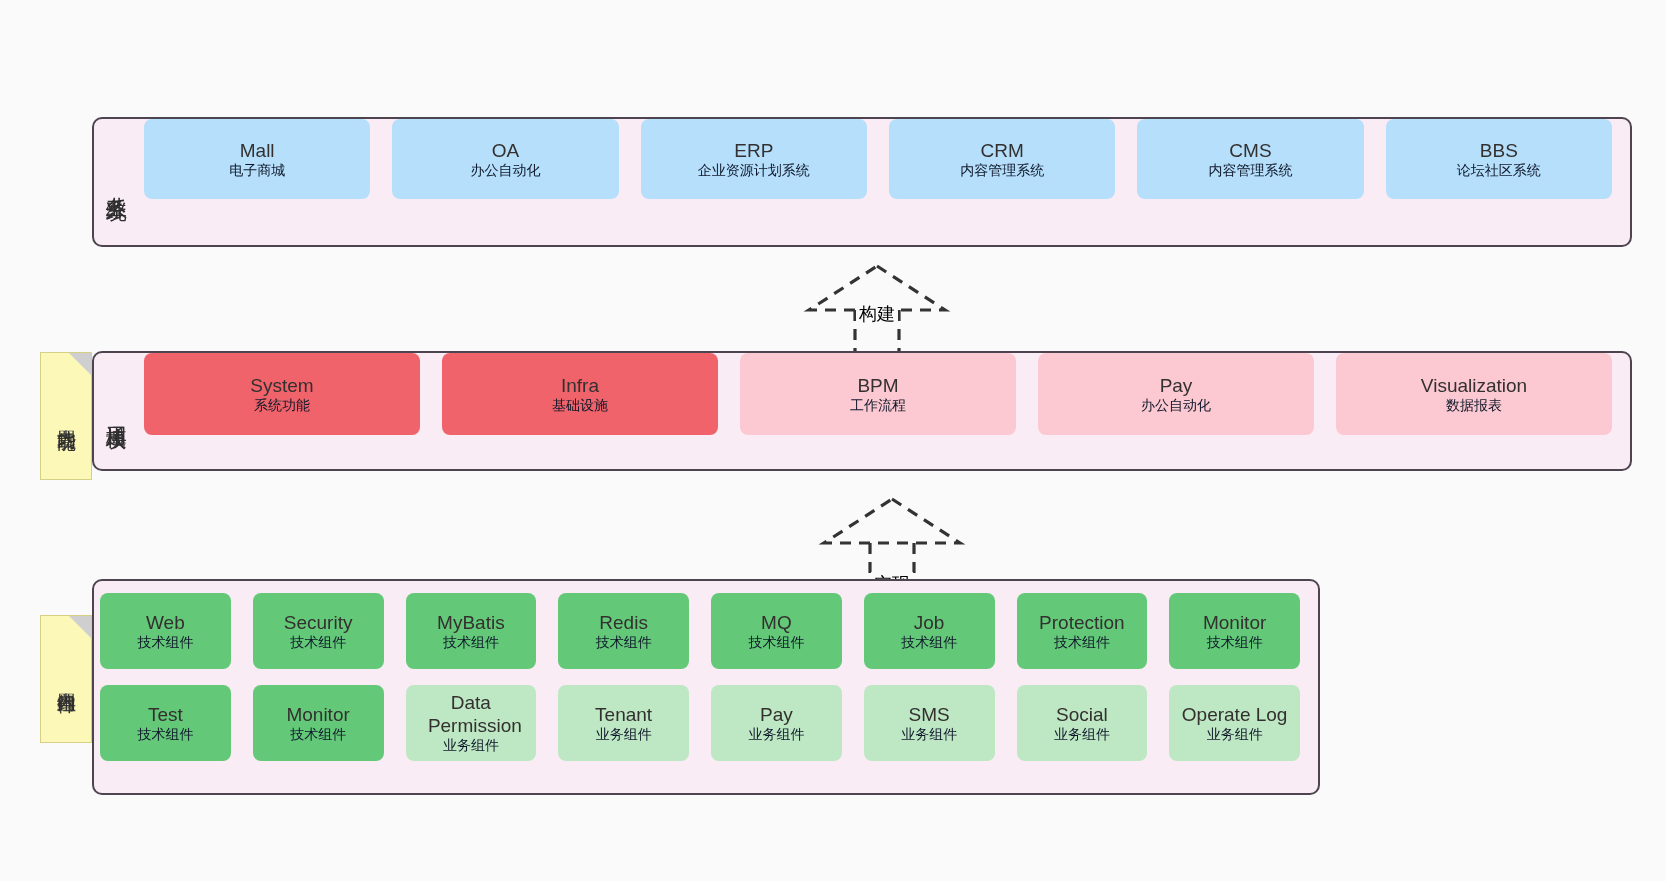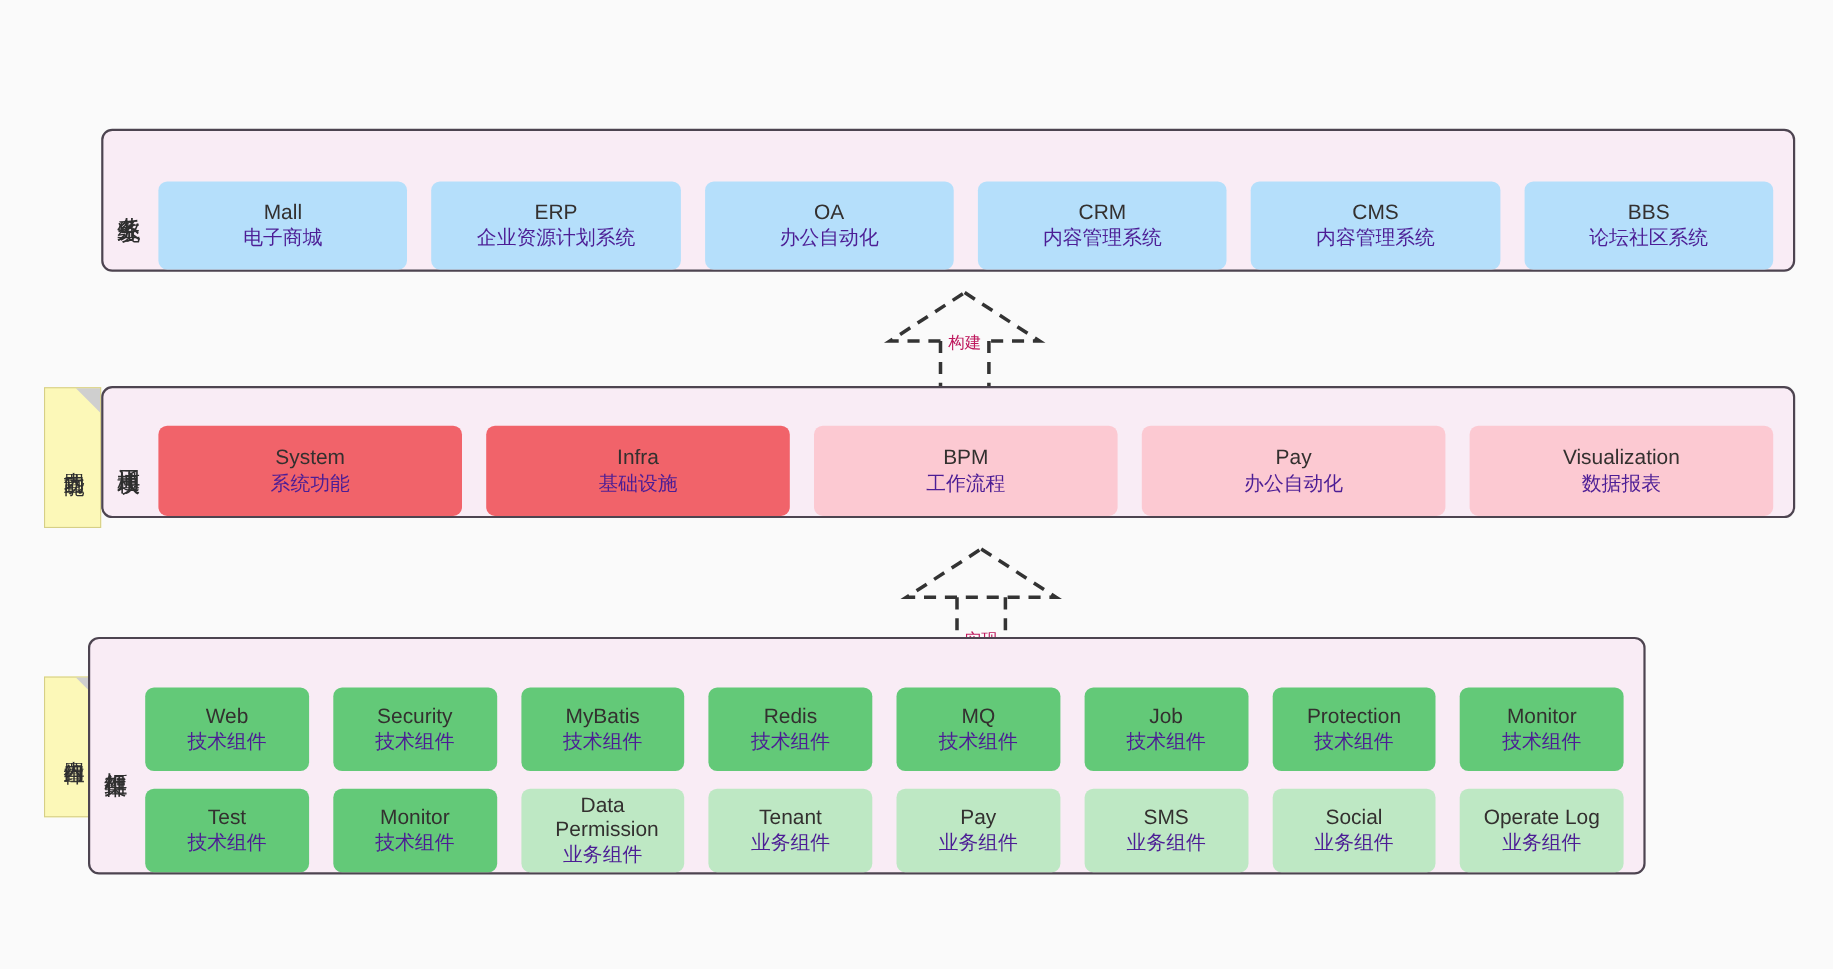--- a/index.html
+++ b/index.html
@@ -45,21 +45,21 @@
     writing-mode: vertical-rl;
     text-orientation: upright;
     white-space: nowrap;
     padding: 4px 0;
   }
 
   .layer-body {
     flex: 1 1 auto;
     display: flex;
     flex-direction: column;
-    justify-content: flex-end;
+    justify-content: flex-start;
     gap: 16px;
     padding: 0 18px 0 6px;
   }
 
   .row {
     display: flex;
     align-items: stretch;
     gap: 22px;
   }
 
@@ -74,22 +74,22 @@
     justify-content: center;
     text-align: center;
     line-height: 1.18;
     padding: 4px 6px;
   }
   .box .en {
     font-size: 19px;
     color: #33302f;
   }
   .box .cn {
-    font-size: 18px;
-    color: #4c1d95;
+    font-size: 14px;
+    color: #0f172a;
   }
 
   .box.blue   { background: #b5dffb; }
   .box.redd   { background: #f1636a; }
   .box.pink   { background: #fcc9d2; }
   .box.green  { background: #63c978; }
   .box.mint   { background: #bee8c4; }
 
   
   .row-tall  { height: 80px; }
@@ -127,48 +127,48 @@
   
   .connector {
     position: absolute;
     width: 160px;
   }
   .connector svg { display: block; overflow: visible; }
   .connector-label {
     position: absolute;
     left: 50%;
     transform: translateX(-50%);
-    font-size: 15px;
-    color: #be185d;
+    font-size: 18px;
+    color: #000000;
     background: #fafafa;
     padding: 0 3px;
     white-space: nowrap;
   }
 </style>
 </head>
 <body>
 
 <div class="canvas">
 
   <div class="layer" style="left:92px; top:117px; width:1540px; height:130px;">
     <div class="layer-title">业务系统</div>
     <div class="layer-body">
       <div class="row row-tall">
 
         <div class="box blue">
           <span class="en">Mall</span>
           <span class="cn">电子商城</span>
         </div>
         <div class="box blue">
+          <span class="en">OA</span>
+          <span class="cn">办公自动化</span>
+        </div>
+        <div class="box blue">
           <span class="en">ERP</span>
           <span class="cn">企业资源计划系统</span>
-        </div>
-        <div class="box blue">
-          <span class="en">OA</span>
-          <span class="cn">办公自动化</span>
         </div>
         <div class="box blue">
           <span class="en">CRM</span>
           <span class="cn">内容管理系统</span>
         </div>
         <div class="box blue">
           <span class="en">CMS</span>
           <span class="cn">内容管理系统</span>
         </div>
         <div class="box blue">
@@ -231,21 +231,21 @@
       <path d="M58 48 L58 90 M102 48 L102 90" fill="none" stroke="#333333" stroke-width="3.2" stroke-dasharray="11,8"></path>
     </svg>
     <span class="connector-label" style="top:40px;margin-top:37px;">实现</span>
   </div>
 
   <div class="note" style="left:40px; top:615px; height:128px;">
     <span class="fold"></span>
     <span>内置组件</span>
   </div>
 
-  <div class="layer" style="left:80px; top:579px; width:1416px; height:216px;">
+  <div class="layer" style="left:92px; top:579px; width:1228px; height:216px;flex-direction:column;">
     <div class="layer-title">框架组件</div>
     <div class="layer-body">
 
       <div class="row row-comp">
         <div class="box green">
           <span class="en">Web</span>
           <span class="cn">技术组件</span>
         </div>
         <div class="box green">
           <span class="en">Security</span>

